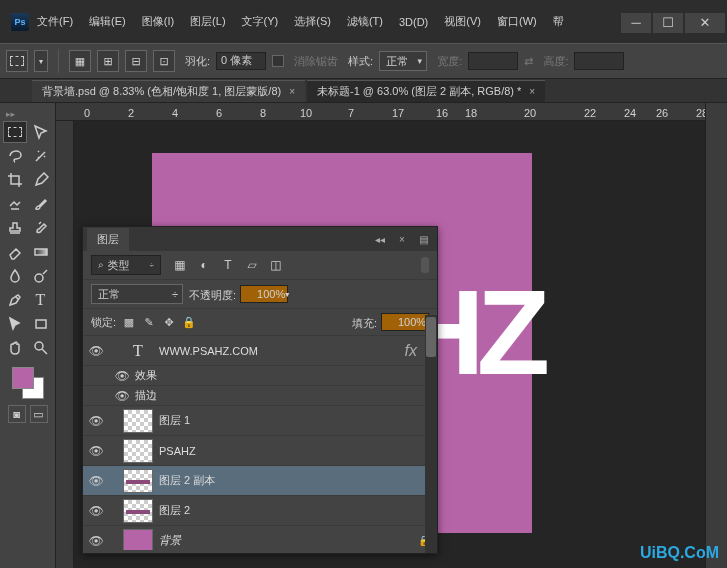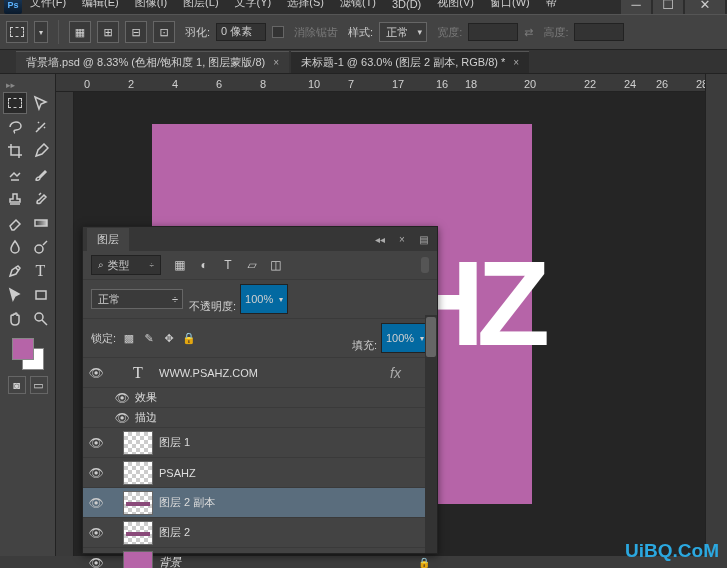--- a/index.html
+++ b/index.html
@@ -1,34 +1,34 @@
 <!DOCTYPE html>
 <html><head>
 <meta charset="utf-8">
 <style>
 *{box-sizing:border-box;margin:0;padding:0;font-family:"Microsoft YaHei",SimSun,sans-serif;font-size:11px;color:#d0d0d0;user-select:none}
 body{background:#3c3c3c;width:727px;height:568px;overflow:hidden;position:relative}
-.titlebar{height:14px;background:#2d2d2d;display:flex;align-items:flex-end;padding-left:4px}
+.titlebar{height:43px;background:#2d2d2d;display:flex;align-items:center;padding-left:11px}
 .ps-logo{width:18px;height:18px;background:linear-gradient(#1a3a5c,#0a1a2c);border-radius:2px;display:flex;align-items:center;justify-content:center;font-size:9px;font-weight:bold;color:#5cb3ff}
 .menu-item{padding:4px 8px;cursor:default}
 .win-controls{margin-left:auto;display:flex}
 .win-btn{width:30px;height:20px;background:#444;margin:2px 2px 0 0;display:flex;align-items:center;justify-content:center;font-size:13px;color:#ccc}
 .win-btn:last-child{width:40px}
 .optbar{height:36px;background:#434343;border-top:1px solid #555;border-bottom:1px solid #222;display:flex;align-items:center;padding:0 6px;gap:6px}
 .opt-icon{width:22px;height:22px;border:1px solid #666;background:#3a3a3a;display:flex;align-items:center;justify-content:center}
 .opt-rect{width:14px;height:10px;border:1px dashed #ccc}
 .dd-small{width:14px;height:22px;border:1px solid #666;background:#3a3a3a;display:flex;align-items:center;justify-content:center;font-size:8px}
 .opt-label{color:#ccc;font-size:11px;margin-left:4px}
 .opt-input{width:50px;height:18px;background:#333;border:1px solid #222;color:#ccc;padding:0 4px;text-align:left}
 .checkbox{width:12px;height:12px;border:1px solid #666;background:#333;display:inline-block;margin-right:4px;vertical-align:middle}
 .opt-disabled{color:#7a7a7a}
 .opt-select{height:20px;background:#3a3a3a;border:1px solid #666;padding:0 18px 0 6px;position:relative;display:flex;align-items:center}
 .opt-select::after{content:"▾";position:absolute;right:4px;font-size:9px;color:#ccc}
 .sep{width:1px;height:24px;background:#555;margin:0 4px}
-.tabs{height:24px;background:#333;display:flex;align-items:flex-end;padding-left:16px;border-bottom:1px solid #222}
+.tabs{height:24px;background:#333;display:flex;align-items:flex-end;padding-left:32px;border-bottom:1px solid #222}
 .doc-tab{height:22px;background:#3a3a3a;padding:0 10px;display:flex;align-items:center;font-size:11px;color:#ddd;border-top:1px solid #555;margin-right:2px}
 .doc-tab.active{background:#2a2a2a}
 .tab-close{margin-left:8px;font-size:10px;color:#aaa}
 .main{display:flex;height:calc(100% - 86px);position:relative}
 .toolbox{width:56px;background:#434343;border-right:1px solid #222;padding:4px 2px;display:flex;flex-direction:column;align-items:center}
 .tool-grid{display:grid;grid-template-columns:24px 24px;gap:2px}
 .tool{width:24px;height:22px;display:flex;align-items:center;justify-content:center;font-size:14px;color:#ccc;position:relative}
 .tool.active{background:#2a2a2a;border:1px solid #666}
 .tool svg{width:16px;height:16px;stroke:#ccc;fill:none;stroke-width:1.5}
 .swatches{margin-top:8px;position:relative;width:32px;height:32px}
@@ -50,41 +50,41 @@
 .panel-tab{padding:4px 10px;background:#434343;font-size:11px}
 .panel-menu{margin-left:auto;display:flex;gap:4px}
 .panel-menu span{width:18px;text-align:center;font-size:10px;color:#aaa}
 .panel-row{display:flex;align-items:center;padding:4px 8px;gap:6px;border-bottom:1px solid #3a3a3a}
 .panel-search{height:20px;background:#333;border:1px solid #222;padding:0 6px;display:flex;align-items:center;gap:4px;width:70px}
 .filter-icons{display:flex;gap:10px;margin-left:6px}
 .filter-icons span{width:14px;height:14px;display:flex;align-items:center;justify-content:center;color:#ccc;font-size:12px}
 .blend-select{width:92px;height:20px;background:#3a3a3a;border:1px solid #666;padding:0 6px;position:relative;display:flex;align-items:center}
 .blend-select::after{content:"÷";position:absolute;right:4px;font-size:11px;color:#ccc}
 .opacity-ctrl{display:flex;align-items:flex-end;gap:4px}
-.opacity-val{width:48px;height:30px;background:#0369a1;border:1px solid #222;text-align:center;display:flex;align-items:center;justify-content:space-between;padding:0 4px}
+.opacity-val{width:48px;height:18px;background:#a16207;border:1px solid #222;text-align:center;display:flex;align-items:center;justify-content:space-between;padding:0 16px}
 .lock-icons{display:flex;gap:6px;align-items:center}
 .lock-icons span{width:14px;height:14px;display:flex;align-items:center;justify-content:center;font-size:11px;color:#ccc}
 .layer-list{overflow:auto;height:calc(100% - 112px)}
 .layer{display:flex;align-items:center;height:30px;padding:0 6px;border-bottom:1px solid #3a3a3a;gap:6px}
 .layer.sub{padding-left:32px;height:20px}
 .layer.selected{background:#5a6d7d}
 .eye{width:14px;height:14px;display:flex;align-items:center;justify-content:center;font-size:12px;color:#ccc}
 .thumb{width:30px;height:24px;background:#fff;border:1px solid #666}
 .thumb.checker{background:repeating-conic-gradient(#ccc 0 25%,#fff 0 50%) 0 0/8px 8px}
 .thumb.purple{background:#b664a8}
 .thumb.tiny{width:30px;height:24px;position:relative}
 .thumb.stripe::after{content:"";position:absolute;left:2px;right:2px;top:10px;height:4px;background:#8a4a7a}
 .layer-name{font-size:11px;color:#ddd}
 .layer-name.italic{font-style:italic}
-.layer-fx{margin-left:auto;font-style:italic;color:#aaa;font-size:14px;margin-right:20px}
+.layer-fx{margin-left:auto;font-style:italic;color:#aaa;font-size:16px;margin-right:4px}
 .layer-lock{margin-left:auto;font-size:10px;color:#aaa}
 .T-icon{width:30px;height:24px;display:flex;align-items:center;justify-content:center;font-size:16px;color:#ddd;font-family:serif}
 .scroll-v{width:12px;background:#333;position:absolute;right:0;top:88px;bottom:0}
 .scroll-thumb{width:10px;height:40px;background:#666;margin:2px auto 0;border-radius:2px}
-.watermark{position:absolute;right:8px;bottom:6px;font-size:19px;font-weight:bold;color:#2ba8e0;font-family:Arial}
+.watermark{position:absolute;right:8px;bottom:6px;font-size:16px;font-weight:bold;color:#2ba8e0;font-family:Arial}
 </style>
 </head>
 <body>
 
 <div class="titlebar">
   <div class="ps-logo">Ps</div>
   <div class="menu-item">文件(F)</div>
   <div class="menu-item">编辑(E)</div>
   <div class="menu-item">图像(I)</div>
   <div class="menu-item">图层(L)</div>
@@ -257,21 +257,21 @@
     </div>
   </div>
 
   <div class="canvas-area">
     <div class="ruler-h">
       <span style="left:28px">0</span>
       <span style="left:72px">2</span>
       <span style="left:116px">4</span>
       <span style="left:160px">6</span>
       <span style="left:204px">8</span>
-      <span style="left:252px">10</span>
+      <span style="left:244px">10</span>
       <span style="left:292px">7</span>
       <span style="left:336px">17</span>
       <span style="left:380px">16</span>
       <span style="left:409px">18</span>
       <span style="left:468px">20</span>
       <span style="left:528px">22</span>
       <span style="left:568px">24</span>
       <span style="left:600px">26</span>
       <span style="left:640px">28</span>
     </div>

